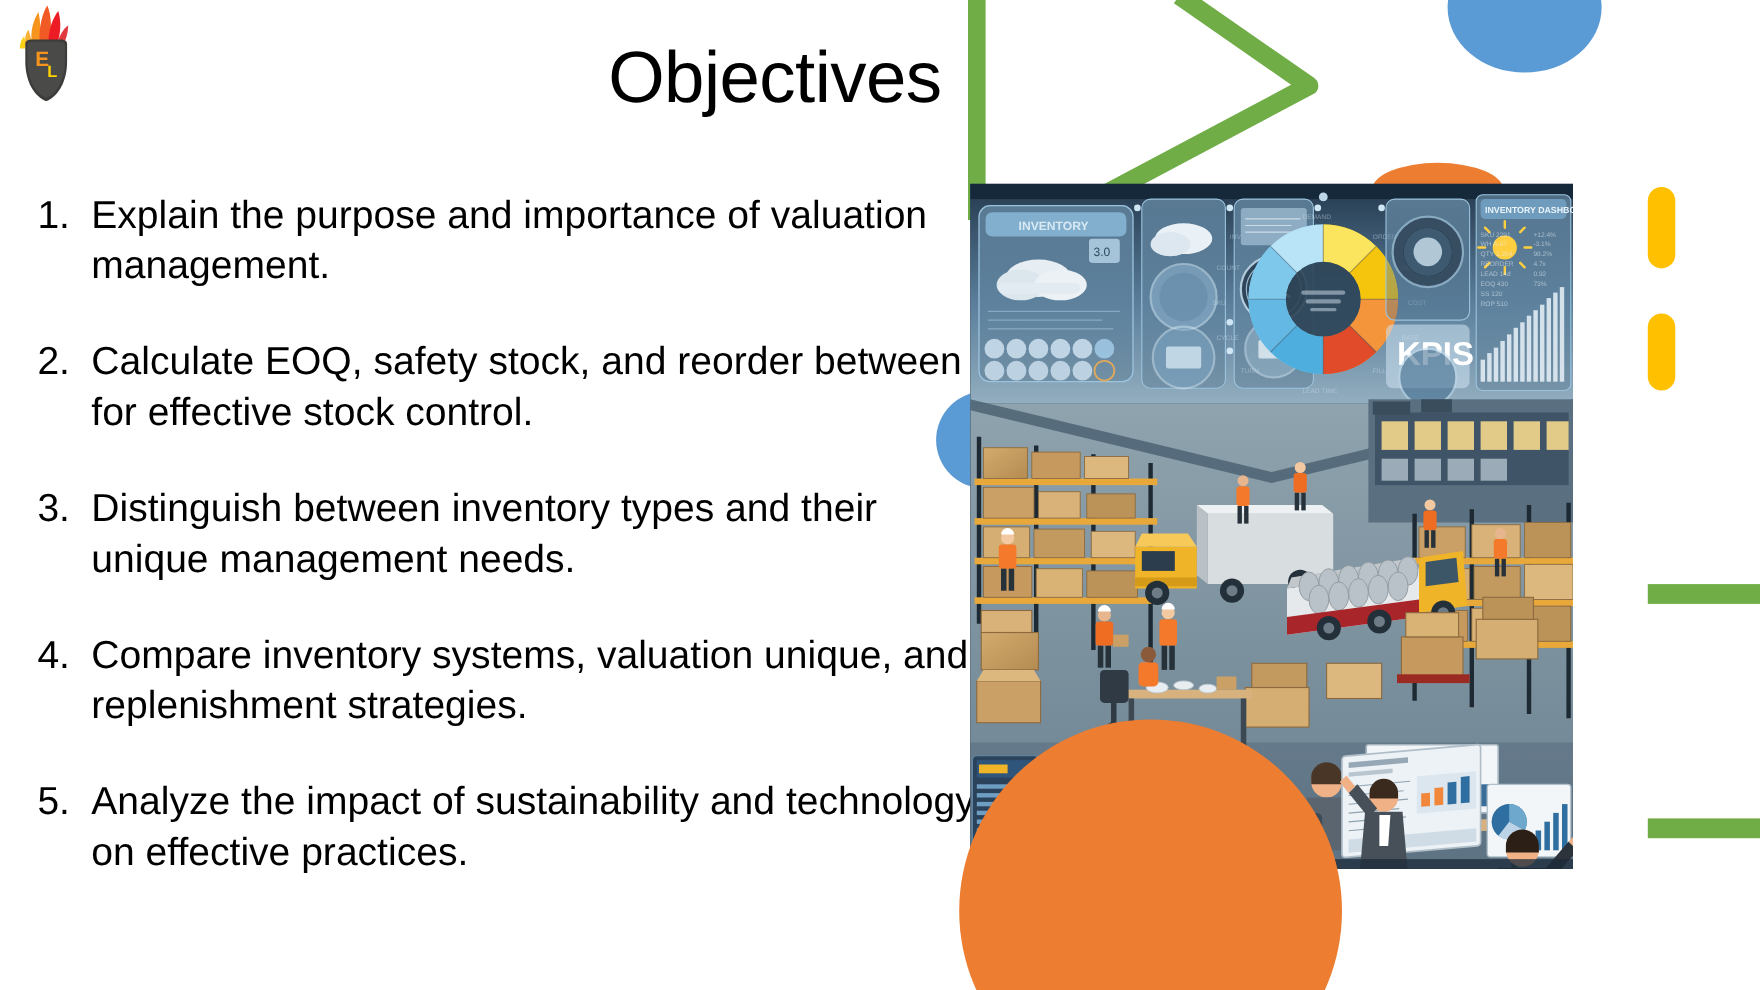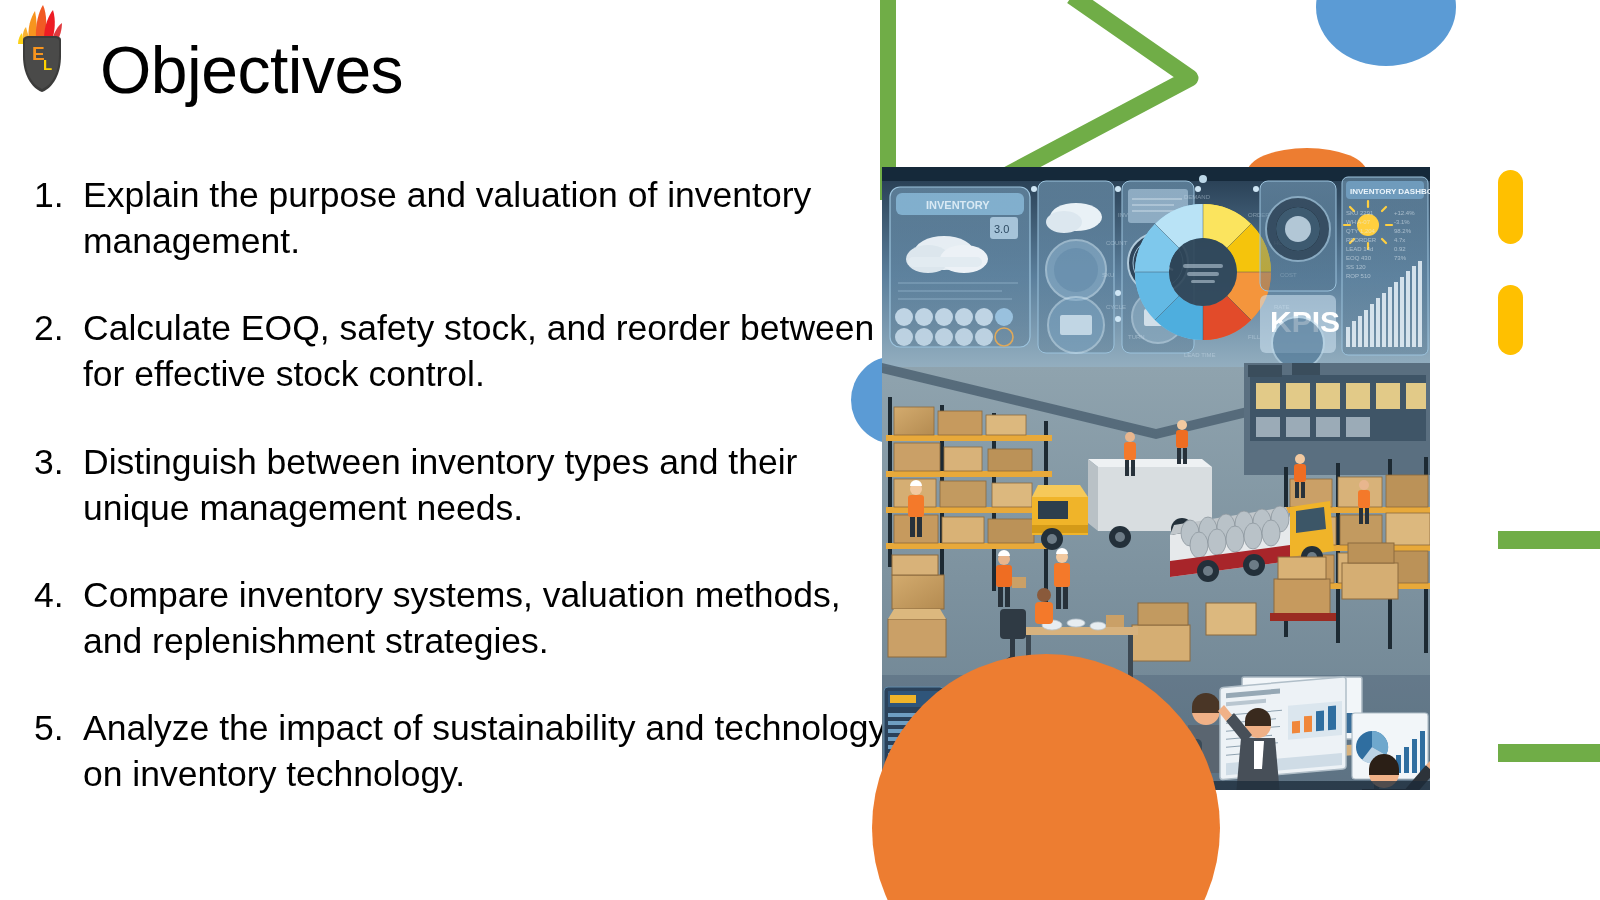--- a/index.html
+++ b/index.html
@@ -27,24 +27,24 @@
     position: absolute;
     left: 10px;
     top: 2px;
     width: 62px;
     height: 92px;
   }
 
   
   .slide-title {
     position: absolute;
-    left: 100px;
+    left: 116px;
     top: 36px;
     width: 740px;
-    text-align: left;
+    text-align: right;
     font-family: "Liberation Sans", sans-serif;
     font-size: 66px;
     font-weight: 400;
     color: #000000;
     line-height: 1.05;
     letter-spacing: -0.5px;
     white-space: nowrap;
   }
 
   
@@ -182,37 +182,37 @@
       <text x="22" y="58" font-family="Liberation Sans, sans-serif" font-size="19" font-weight="bold" fill="#f7941e">E</text>
       <text x="33" y="68" font-family="Liberation Sans, sans-serif" font-size="15" font-weight="bold" fill="#ffd200">L</text>
     </svg>
   </div>
 
   <div class="slide-title">Objectives</div>
 
   <ul class="objectives-list">
     <li class="objective-item">
       <span class="objective-num">1.</span>
-      <span class="objective-text">Explain the purpose and valuation of inventory management.</span>
+      <span class="objective-text">Explain the purpose and importance of valuation management.</span>
     </li>
     <li class="objective-item">
       <span class="objective-num">2.</span>
       <span class="objective-text">Calculate EOQ, safety stock, and reorder between for effective stock control.</span>
     </li>
     <li class="objective-item">
       <span class="objective-num">3.</span>
       <span class="objective-text">Distinguish between inventory types and their unique management needs.</span>
     </li>
     <li class="objective-item">
       <span class="objective-num">4.</span>
-      <span class="objective-text">Compare inventory systems, valuation methods, and replenishment strategies.</span>
+      <span class="objective-text">Compare inventory systems, valuation unique, and replenishment strategies.</span>
     </li>
     <li class="objective-item">
       <span class="objective-num">5.</span>
-      <span class="objective-text">Analyze the impact of sustainability and technology on inventory technology.</span>
+      <span class="objective-text">Analyze the impact of sustainability and technology on effective practices.</span>
     </li>
   </ul>
 
   <div class="deco blue-circle-left"></div>
   <div class="deco orange-sliver"></div>
 
   <div class="deco green-chevron">
     <svg width="360" height="240" viewBox="0 0 360 240" xmlns="http://www.w3.org/2000/svg">
       <rect x="20" y="0" width="16" height="220" fill="#70ad47"></rect>
       <path d="M212 16 L332 96 L212 16" fill="none"></path>

